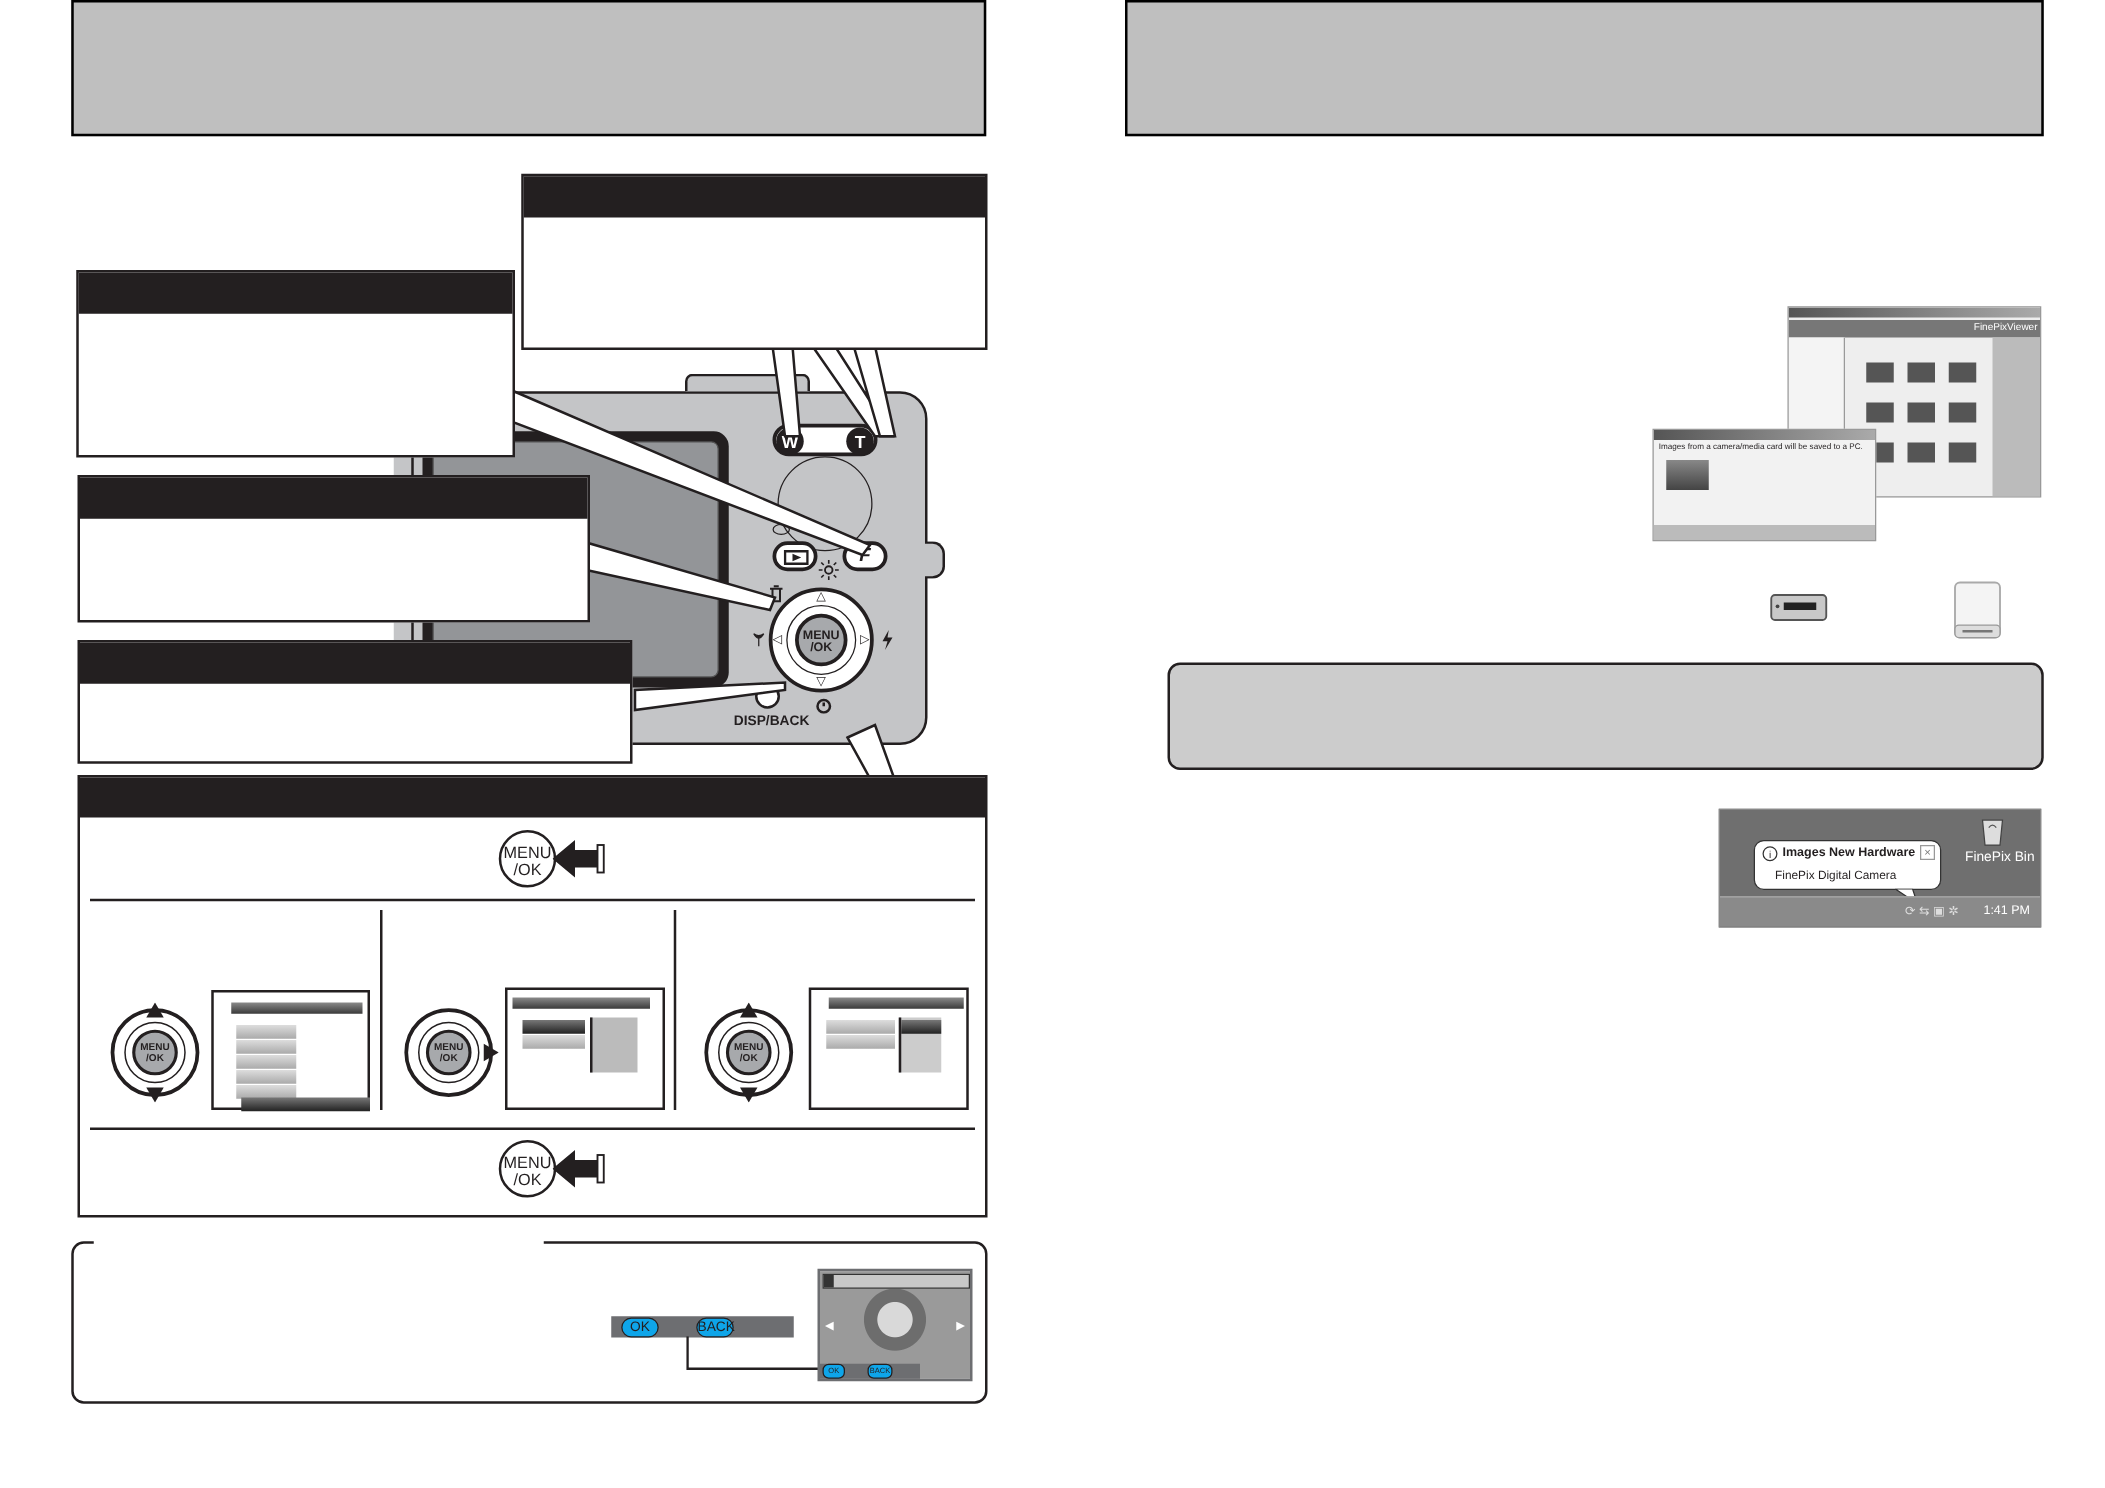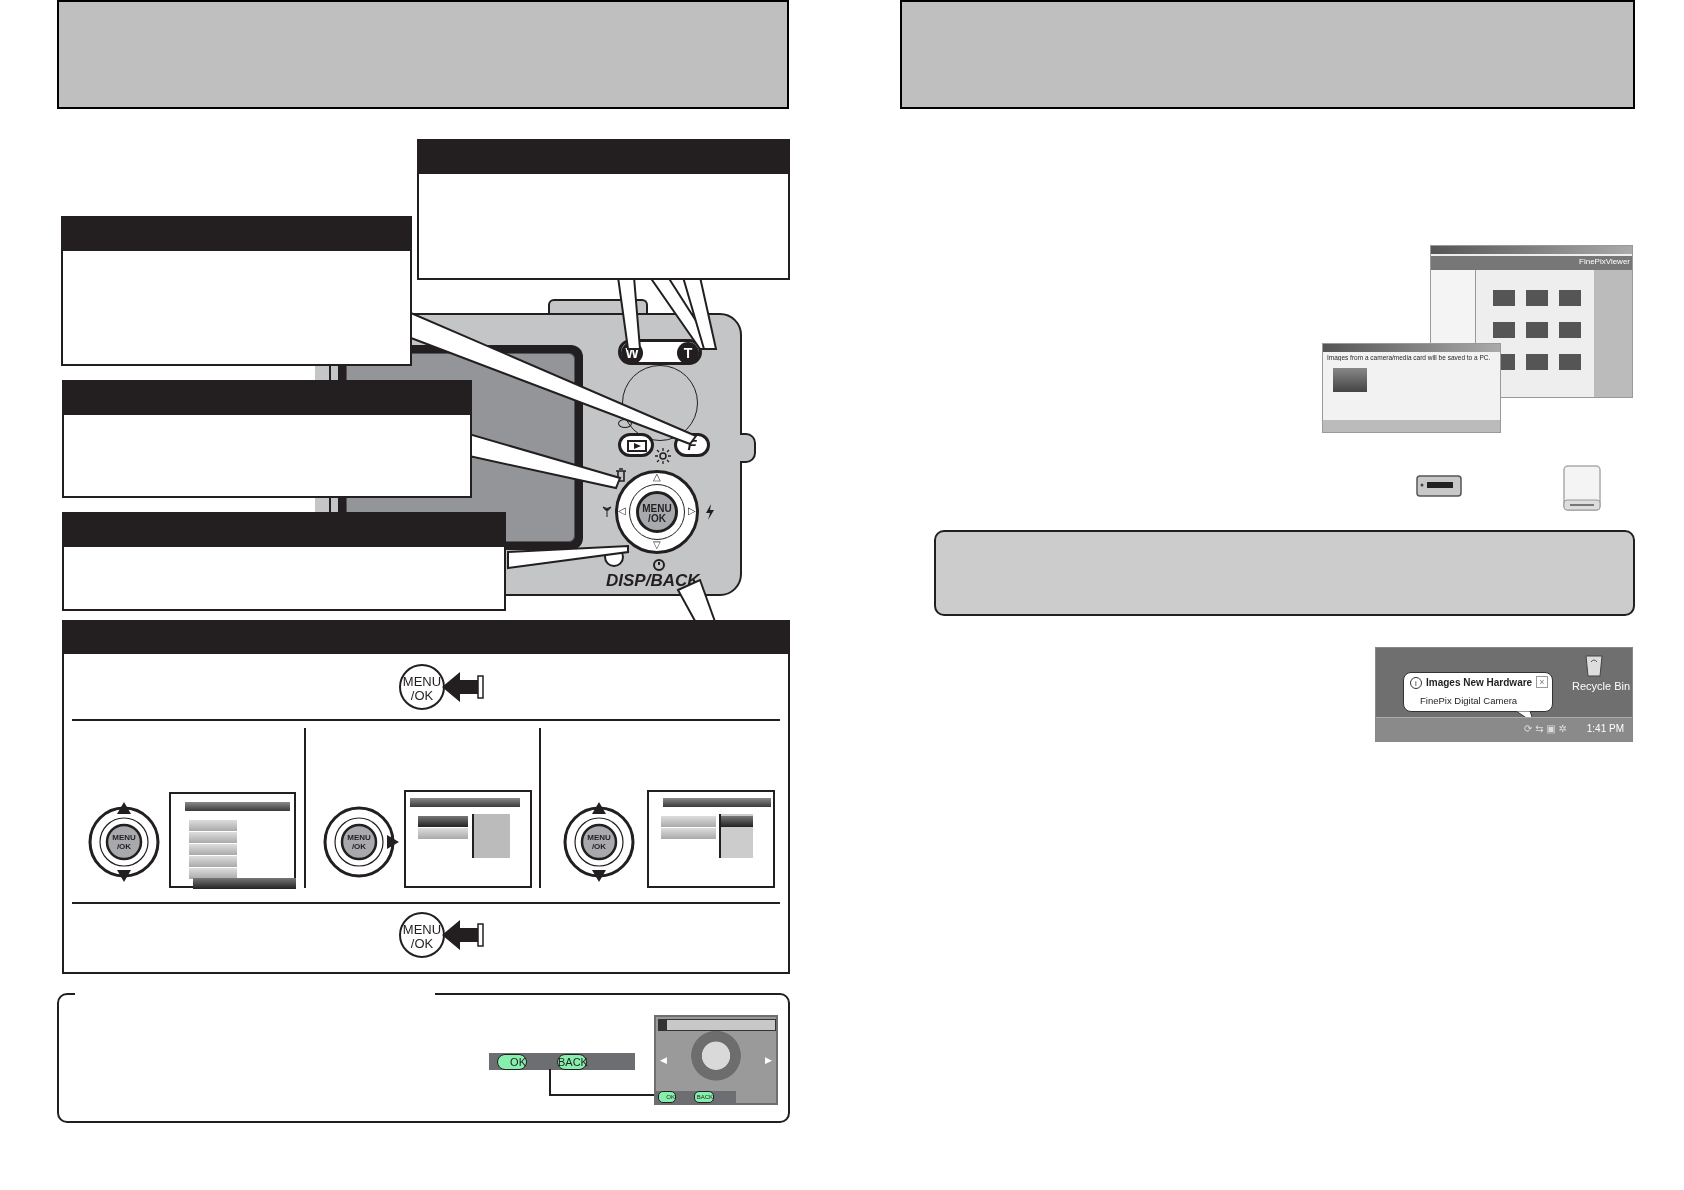--- a/index.html
+++ b/index.html
@@ -38,21 +38,21 @@
     .mini-dpad { position: absolute; width: 80px; height: 80px; }
     .mini-screen { position: absolute; background: #fff; border: 2px solid #231f20; }
     .mini-bar { position: absolute; background: linear-gradient(#8a8a8a, #3a3a3a); }
     .mini-row { position: absolute; background: linear-gradient(#ddd, #aaa); height: 11px; }
     .mini-row.sel { background: linear-gradient(#777, #222); }
 
     .note-box { position: absolute; border: 2px solid #231f20; border-radius: 10px; background: #fff; }
     .note-gap { position: absolute; background: #fff; }
 
     .okback-bar { position: absolute; background: #6d6e71; }
-    .pill { position: absolute; background: #86efac; color: #231f20; border-radius: 9px; font-size: 11px; text-align: right; line-height: 14px; border: 1px solid #231f20; }
+    .pill { position: absolute; background: #0ea5e9; color: #231f20; border-radius: 9px; font-size: 11px; text-align: center; line-height: 14px; border: 1px solid #231f20; }
 
     .photo { position: absolute; background: radial-gradient(circle at 50% 45%, #d9d9d9 0 18%, #6d6d6d 19% 32%, #9a9a9a 33% 100%); border: 2px solid #6d6e71; }
 
     .screenshot { position: absolute; background: #eee; border: 1px solid #999; overflow: hidden; }
     .win-title { position: absolute; left: 0; right: 0; top: 0; height: 8px; background: linear-gradient(90deg, #555, #aaa); }
     .thumb { position: absolute; width: 22px; height: 16px; background: #555; }
 
     .info-box { position: absolute; background: #cccccc; border: 2px solid #231f20; border-radius: 10px; }
 
     .desktop { position: absolute; background: #6f6f6f; border: 1px solid #888; overflow: hidden; }
@@ -119,21 +119,21 @@
       </svg>
     <svg class="icon-svg" style="left:386px;top:189px;" width="12" height="16" viewBox="0 0 12 16">
         <polygon points="7,0 2,9 6,9 4,16 10,6 6,6" fill="#231f20"></polygon>
       </svg>
     <svg class="icon-svg" style="left:334px;top:242px;" width="14" height="14" viewBox="0 0 14 14">
         <circle cx="7" cy="8" r="5" fill="none" stroke="#231f20" stroke-width="2"></circle>
         <path d="M7 8 V5" stroke="#231f20" stroke-width="2"></path>
       </svg>
 
     <div class="abs" style="left:286px;top:232px;width:20px;height:20px;border-radius:50%;background:#fff;border:2.5px solid #231f20;"></div>
-    <div class="abs" style="left:288px;top:256px;font-size:17px;font-weight:bold;font-style:italic;">DISP/BACK</div>
+    <div class="abs" style="left:269px;top:256px;font-size:11px;font-weight:bold;">DISP/BACK</div>
 
     <div class="abs" style="left:422px;top:118px;width:16px;height:30px;background:#c4c5c7;border:2px solid #231f20;border-left:none;border-radius:0 10px 10px 0;"></div>
   </div>
 
   <svg class="abs" style="left:0;top:0;" width="842" height="640">
     <g stroke="#231f20" stroke-width="2" fill="#fff">
       <polygon points="618,277 634,277 640,349 628,349"></polygon>
       <polygon points="650,277 668,277 714,349 700,349"></polygon>
       <polygon points="683,277 700,277 716,349 704,349"></polygon>
       <polygon points="411,313 411,338 690,444 696,436"></polygon>
@@ -314,21 +314,21 @@
 
   <div class="info-box" style="left:934px;top:530px;width:701px;height:86px;">
     <span></span>
   </div>
 
   <div class="desktop" style="left:1375px;top:647px;width:258px;height:95px;">
     <svg class="icon-svg" style="left:205px;top:4px;" width="26" height="26" viewBox="0 0 26 26">
         <path d="M5 4 H21 L19 24 H7Z" fill="#ddd" stroke="#444"></path>
         <path d="M10 10 Q13 6 16 10" stroke="#555" fill="none"></path>
       </svg>
-    <div class="abs" style="left:196px;top:32px;font-size:11px;color:#fff;">Recycle Bin</div>
+    <div class="abs" style="left:196px;top:32px;font-size:11px;color:#fff;">FinePix Bin</div>
 
     <div class="balloon" style="left:27px;top:24px;width:150px;height:40px;">
       <span class="abs" style="left:6px;top:4px;width:12px;height:12px;border:1px solid #333;border-radius:50%;font-size:8px;text-align:center;line-height:11px;">i</span>
       <div class="abs" style="left:22px;top:4px;font-weight:bold;font-size:10px;">Images New Hardware</div>
       <div class="abs" style="right:4px;top:3px;width:12px;height:12px;border:1px solid #999;font-size:9px;text-align:center;line-height:11px;color:#777;">×</div>
       <div class="abs" style="left:16px;top:22px;font-size:9.5px;">FinePix Digital Camera</div>
     </div>
     <svg class="abs" style="left:140px;top:63px;" width="20" height="12">
         <polygon points="0,0 14,0 18,12" fill="#fff" stroke="#333"></polygon>
       </svg>

